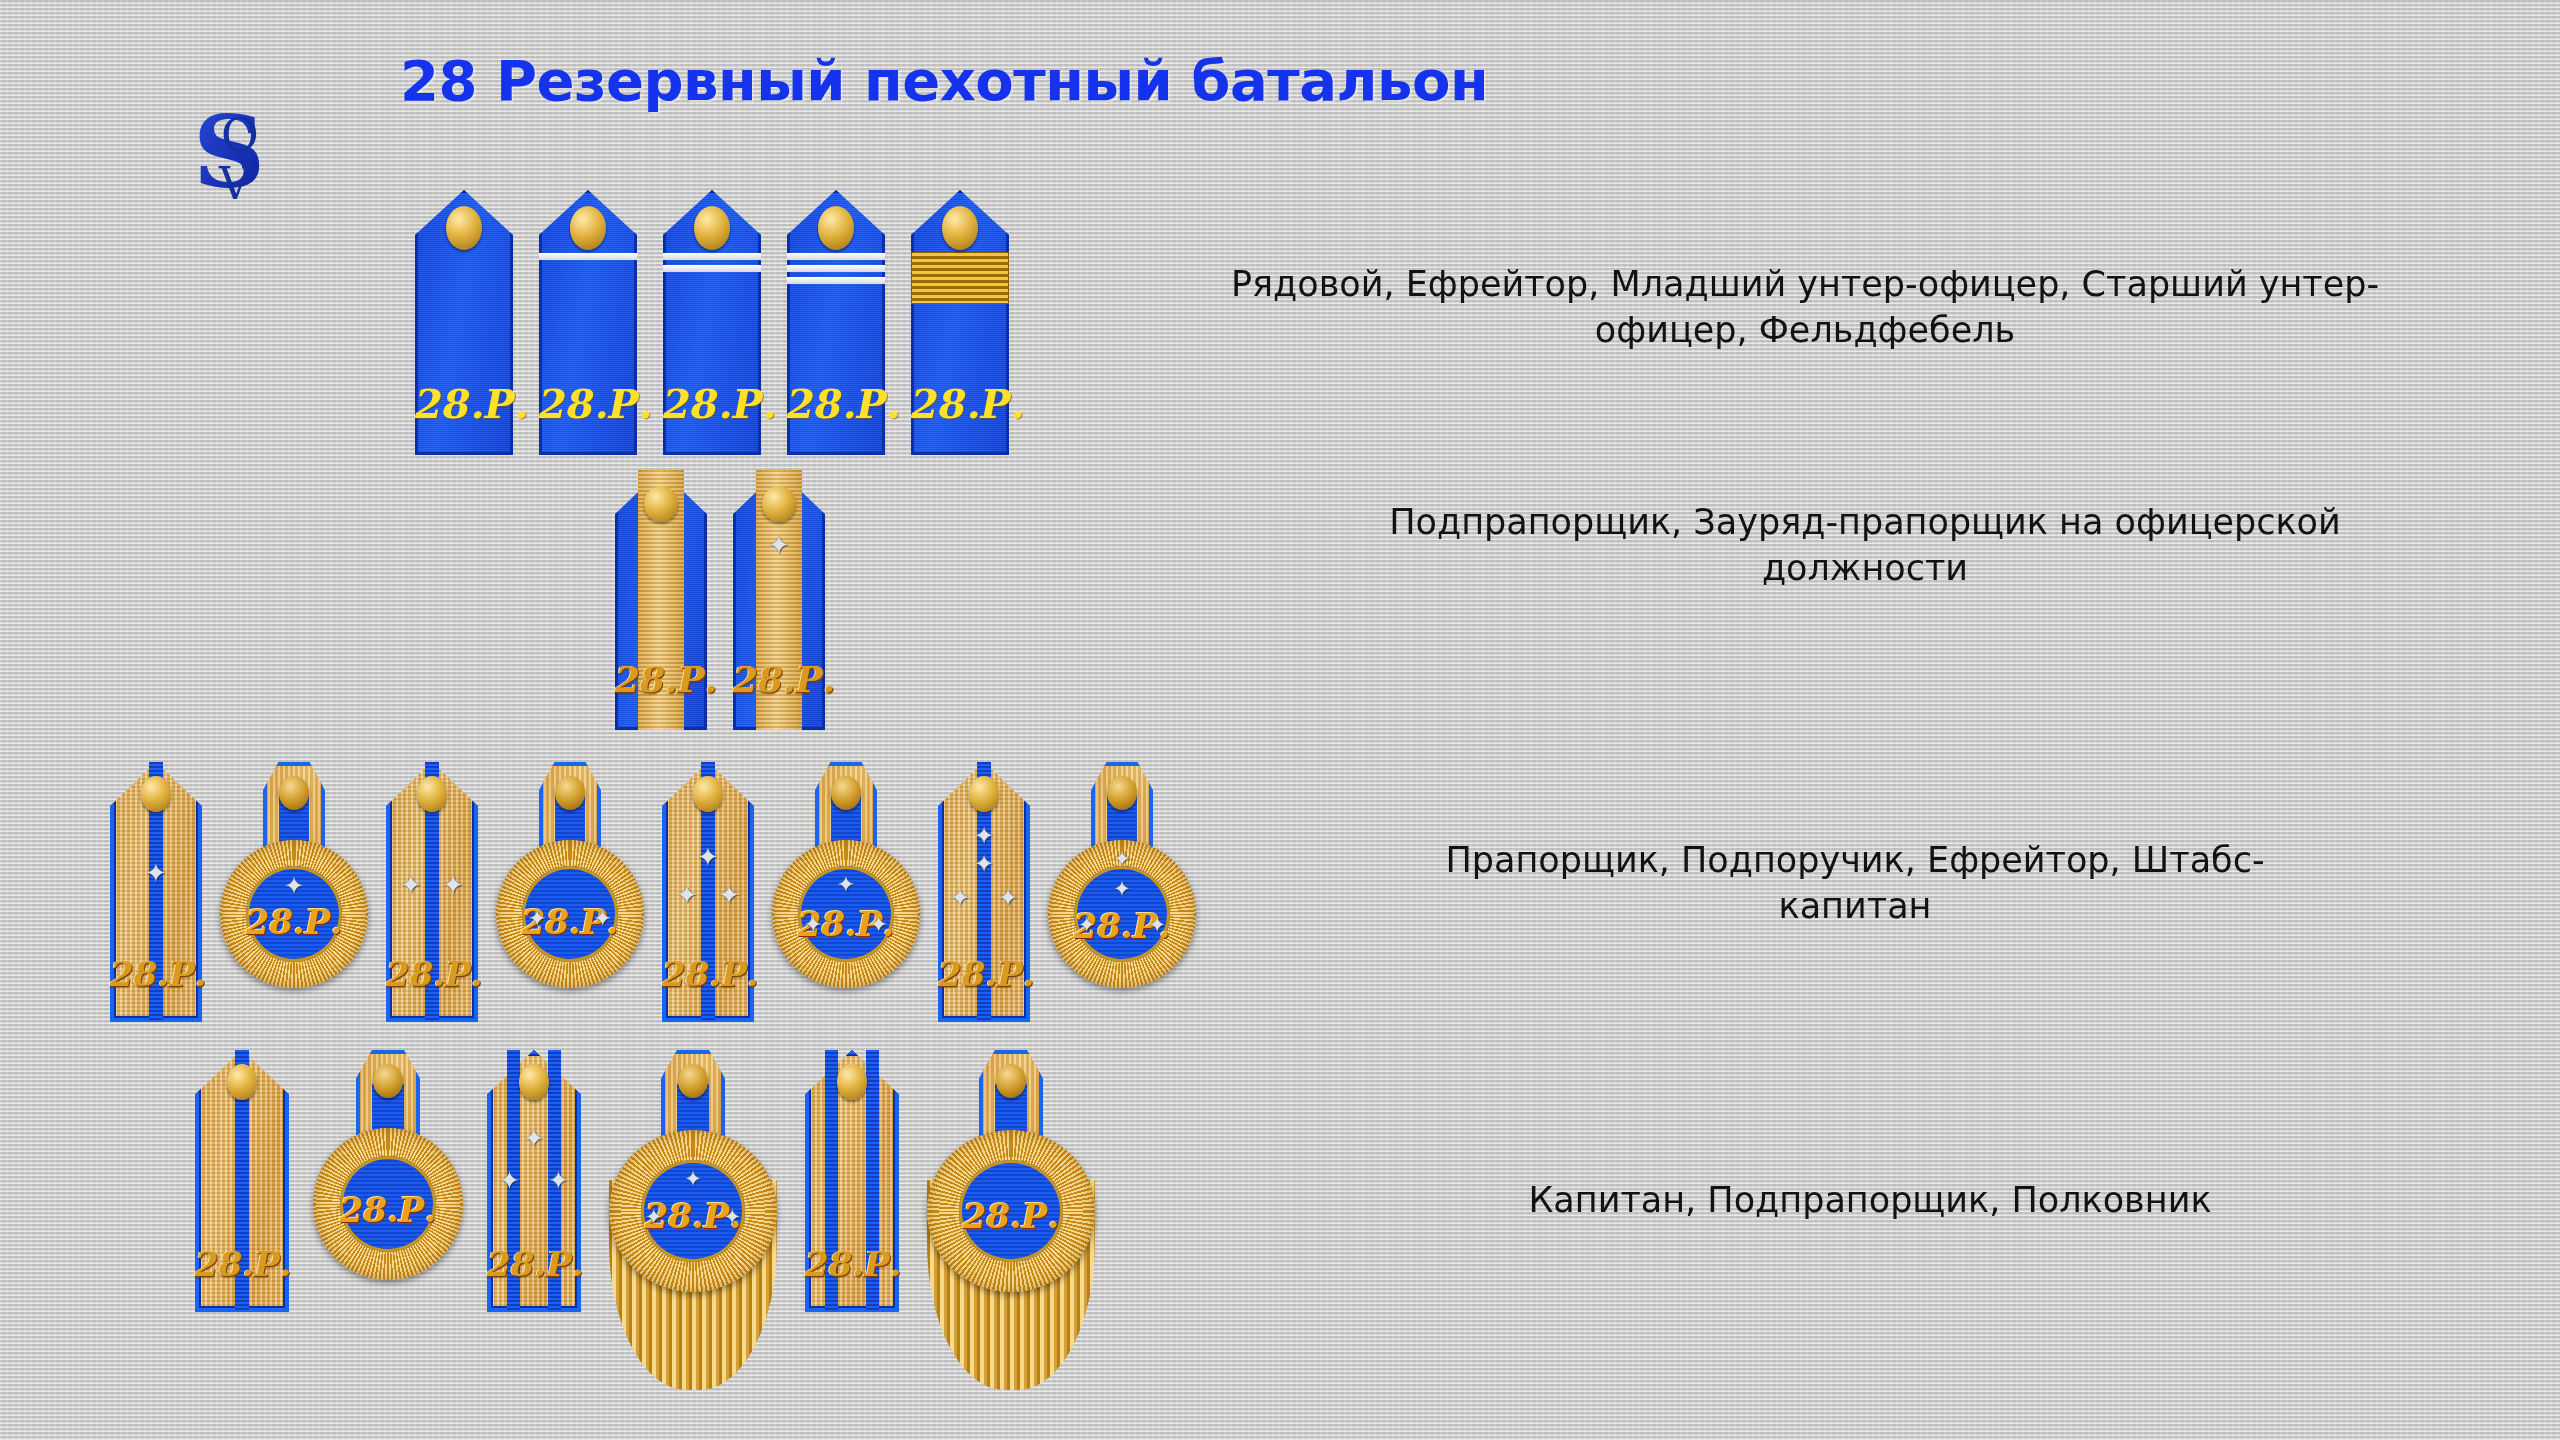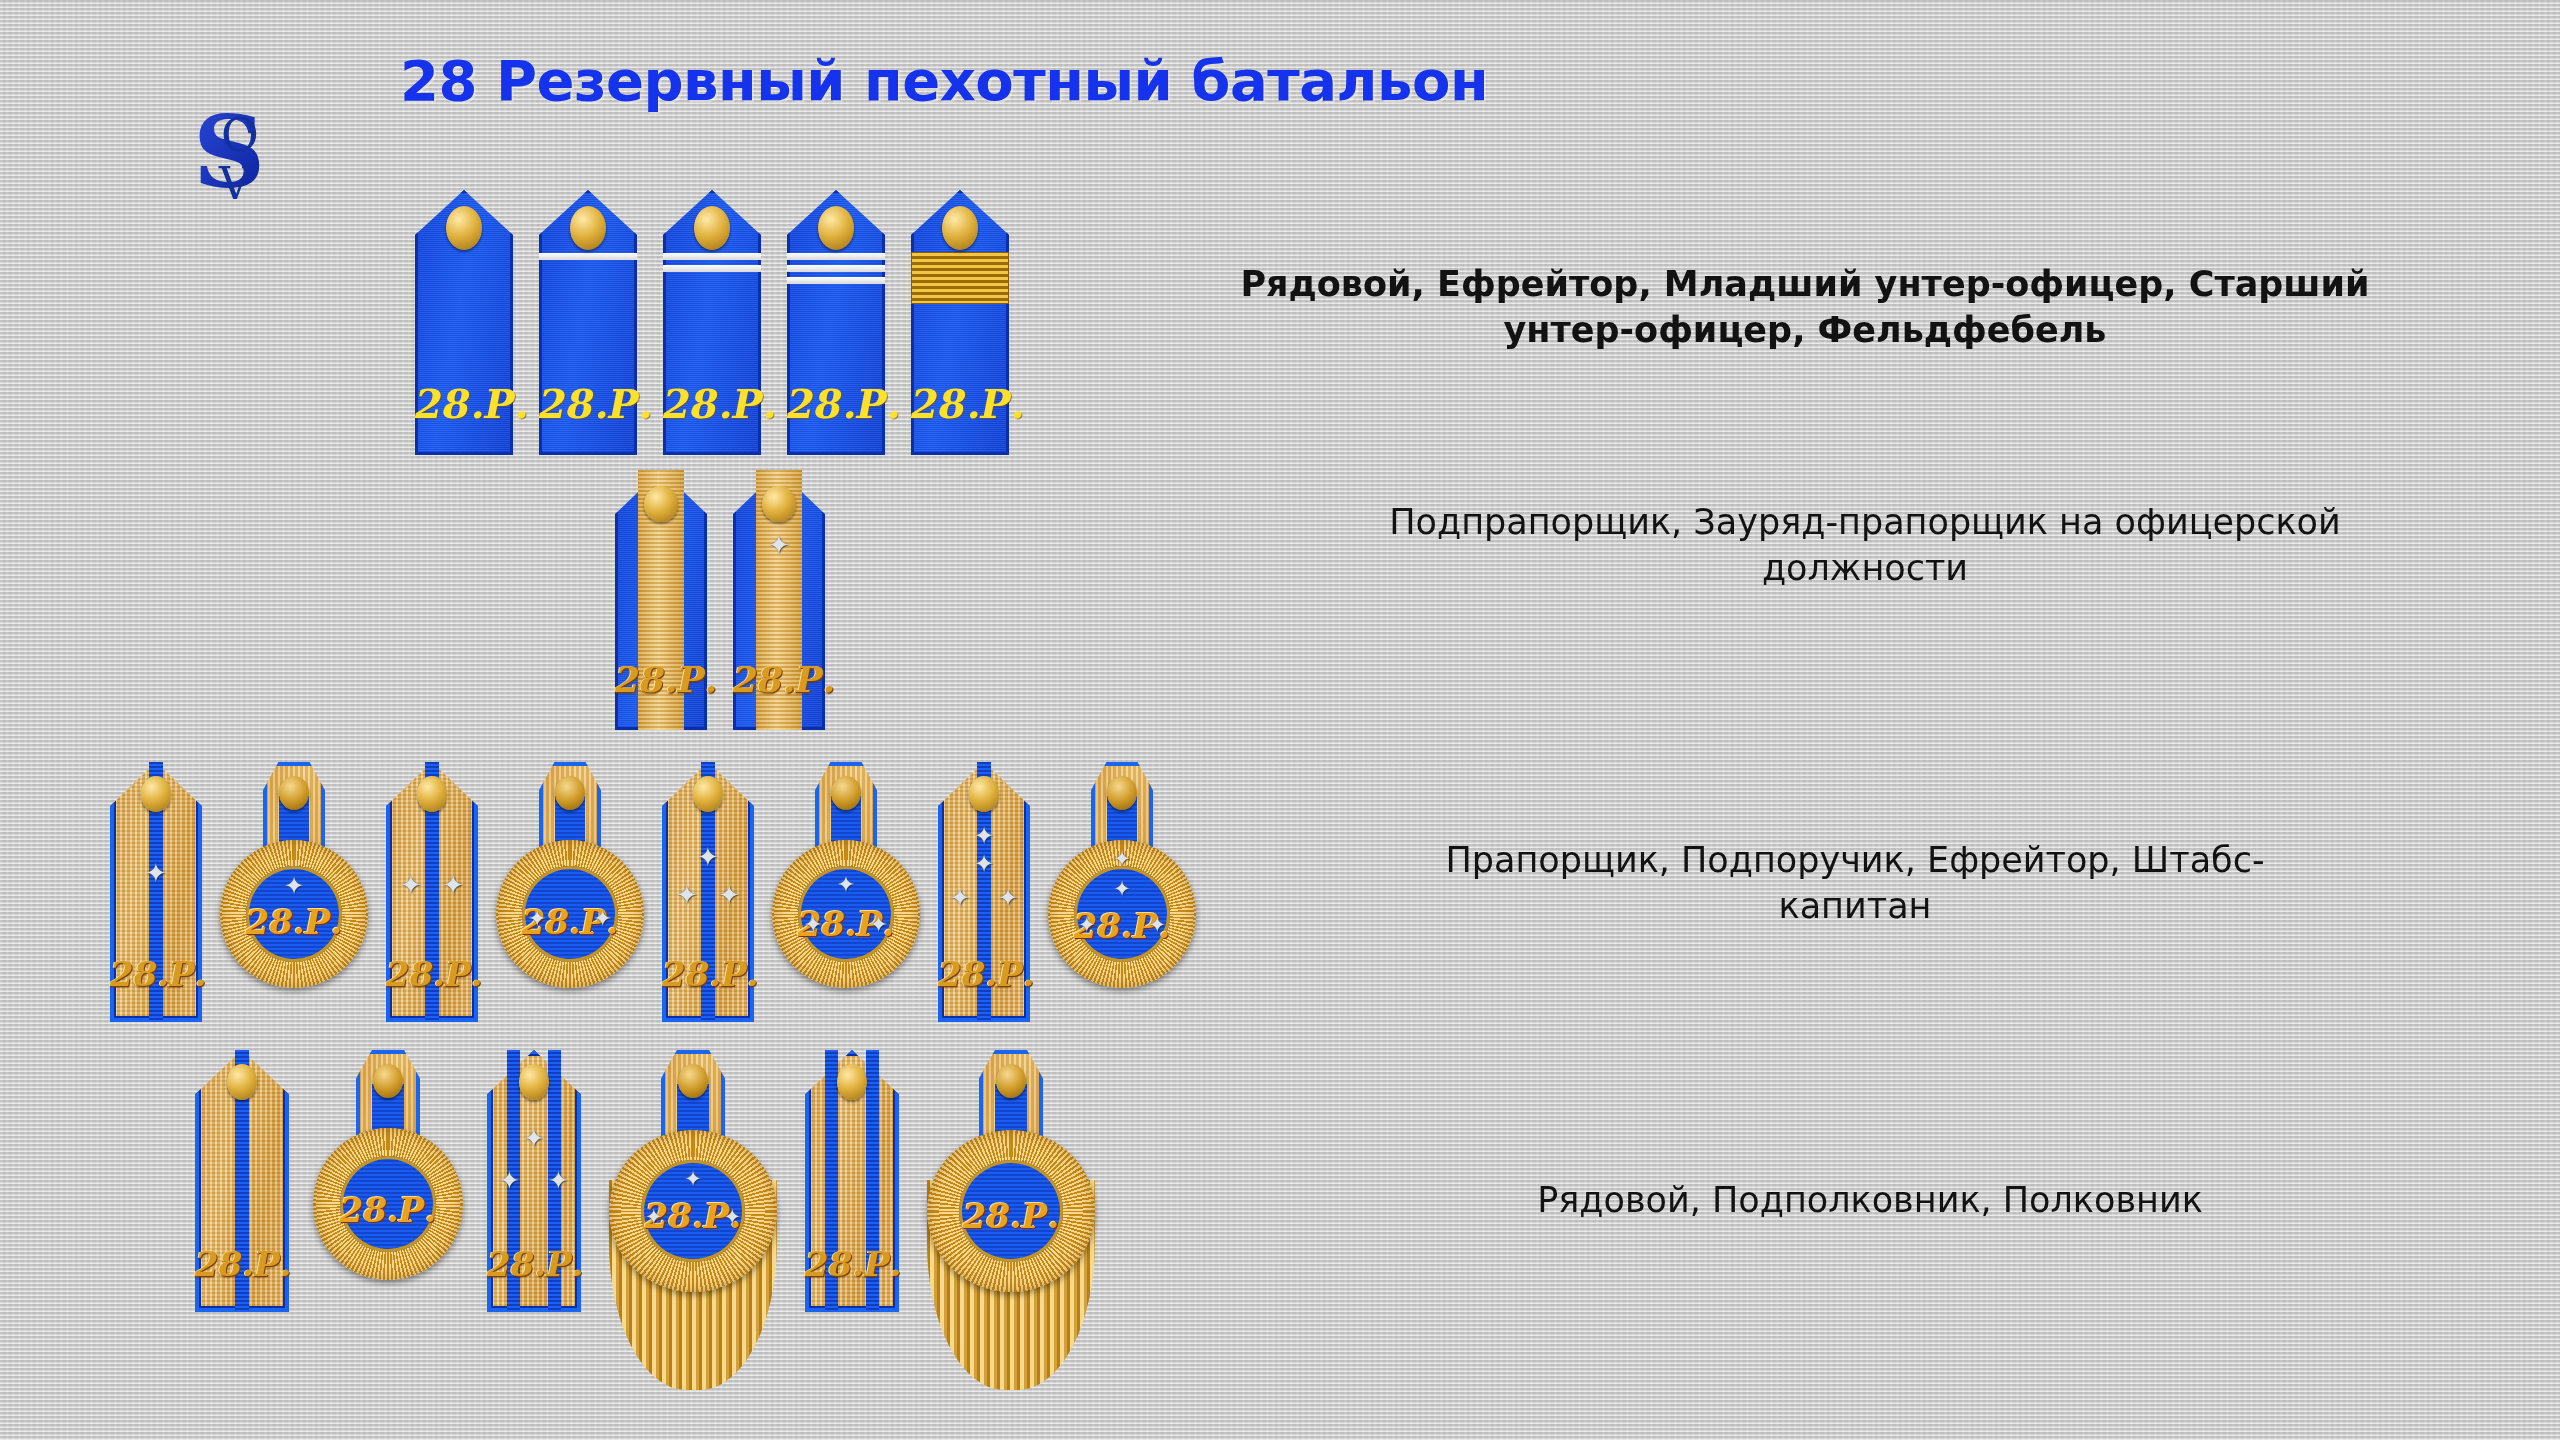--- a/index.html
+++ b/index.html
@@ -31,21 +31,21 @@
     text-shadow:2px 2px 0 rgba(255,255,255,.35);
   }
 
   
   .caption{
     position:absolute;
     font-family:"DejaVu Sans", sans-serif;
     font-size:35px;color:#121212;line-height:1.30;
     text-align:center;
   }
-  #cap0{left:1170px;top:262px;width:1270px;font-weight:bold;}
+  #cap0{left:1170px;top:262px;width:1270px;}
   #cap1{left:1380px;top:500px;width:970px;}
   #cap2{left:1440px;top:838px;width:830px;}
   #cap3{left:1470px;top:1178px;width:800px;}
 
   
   .row{position:absolute;display:flex;align-items:flex-start;}
   #row-ranks  {left:415px;  top:190px;  gap:26px;}
   #row-ensign {left:615px;  top:470px;  gap:26px;}
   #row-ober   {left:110px;  top:762px;  gap:18px;}
   #row-staff  {left:195px;  top:1050px; gap:24px;}
@@ -195,21 +195,21 @@
     <text x="36" y="56" font-family="DejaVu Serif, serif" font-size="46" fill="#12309e">O</text>
     <text x="34" y="104" font-family="DejaVu Serif, serif" font-size="44" fill="#12309e">V</text>
   </svg>
 </div>
 
 <div id="title">28 Резервный пехотный батальон</div>
 
 <div class="caption" id="cap0">Рядовой, Ефрейтор, Младший унтер-офицер, Старший унтер-офицер, Фельдфебель</div>
 <div class="caption" id="cap1">Подпрапорщик, Зауряд-прапорщик на офицерской должности</div>
 <div class="caption" id="cap2">Прапорщик, Подпоручик, Ефрейтор, Штабс-капитан</div>
-<div class="caption" id="cap3">Рядовой, Подполковник, Полковник</div>
+<div class="caption" id="cap3">Капитан, Подпрапорщик, Полковник</div>
 
 <div class="row" id="row-ranks">
 
   <div class="item strap blue" style="width:98px;height:265px;">
     <div class="body"></div>
     <div class="btn" style="width:36px;height:44px;top:16px;"></div>
     <div class="cipher yellow" style="bottom:28px;font-size:40px;">28.Р.</div>
   </div>
 
   <div class="item strap blue" style="width:98px;height:265px;">

